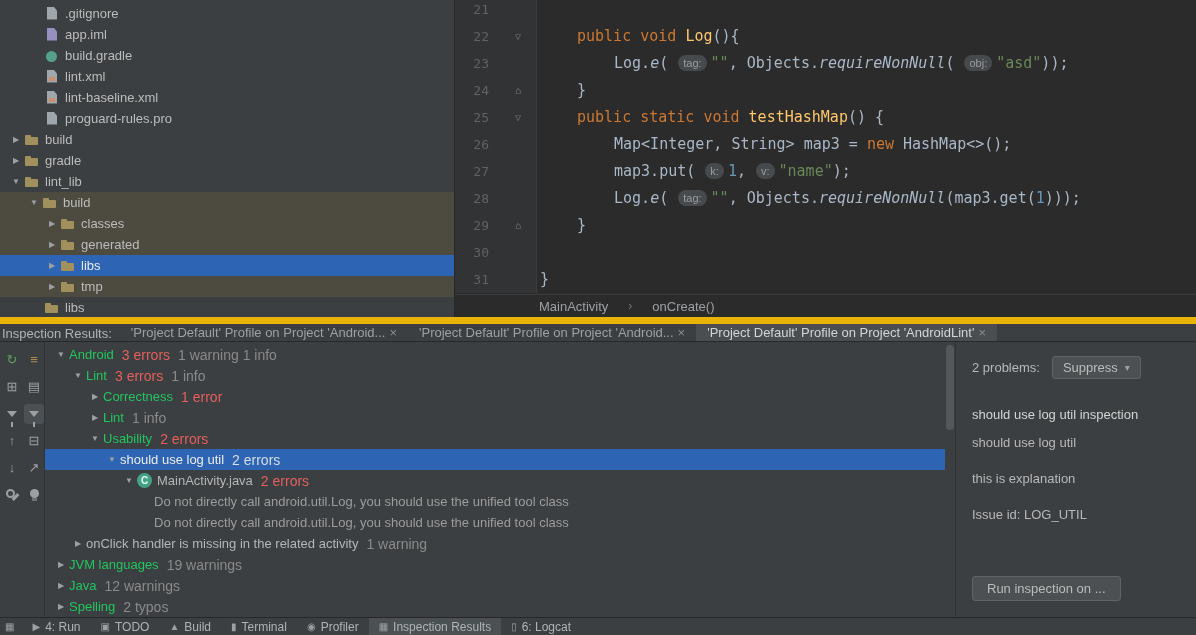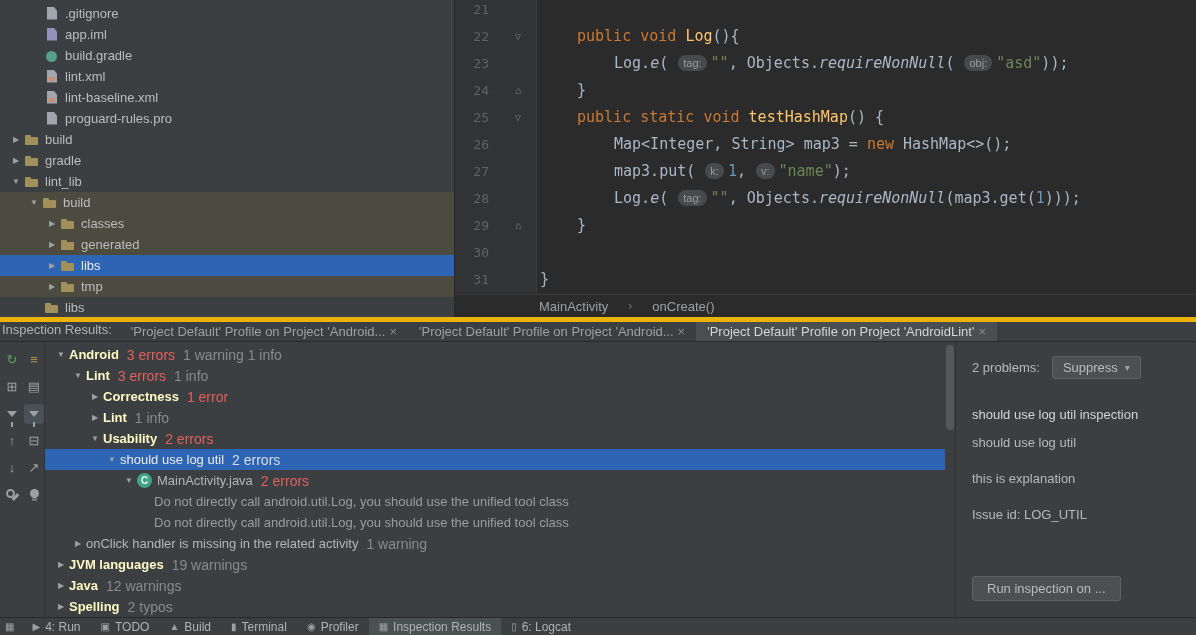--- a/index.html
+++ b/index.html
@@ -36,21 +36,21 @@
   .tk-decl{color:var(--method-decl,#ffc66b)}
   .tk-str{color:var(--string,#6a8759)}
   .tk-num{color:var(--number,#6897bb)}
   .tk-pl{color:#a9b7c6}
   .tk-it{color:#a9b7c6;font-style:italic}
   .tk-hint{display:inline-block;vertical-align:middle;line-height:14px;padding:1px 5px;border-radius:8px;background:#474a4d;color:#9a9da0;font-family:"Liberation Sans",sans-serif;font-size:11px;margin:0 4px 0 1px;position:relative;top:-1px}
   .breadcrumbs{height:23px;flex:none;display:flex;align-items:center;gap:20px;padding-left:84px;background:#2b2b2b;border-top:1px solid #3a3a3a;color:#9da0a3;font-size:13px}
   .bc-sep{color:#737678;font-size:12px}
 
   
-  .tabbar{height:25px;flex:none;display:flex;align-items:flex-start;background:#3c3f41;border-top:5px solid #eab308;border-bottom:1px solid #282828;padding-left:2px;white-space:nowrap;overflow:hidden}
+  .tabbar{height:25px;flex:none;display:flex;align-items:flex-end;background:#3c3f41;border-top:7px solid #eab308;border-bottom:1px solid #282828;padding-left:2px;white-space:nowrap;overflow:hidden}
   .panel-label{color:#b0b3b5;margin-right:8px;flex:none}
   .tabs{display:flex;height:100%}
   .tab{display:flex;align-items:center;gap:4px;padding:0 11px;height:100%;color:#9da0a3}
   .tab.sel{background:#4a4e51;color:#d3d5d7}
   .tab-close{color:#8a8d90;font-size:13px;line-height:1}
 
   
   .main{height:275px;flex:none;display:flex;background:#3c3f41;min-height:0}
   .tool-strip{width:45px;flex:none;border-right:1px solid #323232;padding:4px 0 0 1px;display:grid;grid-template-columns:22px 22px;grid-auto-rows:27px;justify-items:center;align-items:center;align-content:start}
   .ts-icon{width:20px;height:20px;display:flex;align-items:center;justify-content:center;color:#9da0a3;font-size:13px;border-radius:3px}
@@ -60,21 +60,21 @@
   .wrench{display:inline-block;width:12px;height:12px;position:relative}
   .wrench::before{content:'';position:absolute;left:0;top:0;width:5px;height:5px;border:2px solid #9da0a3;border-radius:50%}
   .wrench::after{content:'';position:absolute;right:1px;bottom:0;width:3px;height:8px;background:#9da0a3;transform:rotate(45deg)}
   .bulb{display:inline-block;width:9px;height:12px;position:relative}
   .bulb::before{content:'';position:absolute;left:0;top:0;width:9px;height:9px;border-radius:50%;background:#9da0a3}
   .bulb::after{content:'';position:absolute;left:2px;bottom:0;width:5px;height:3px;background:#707375}
 
   .insp-tree{flex:1;min-width:0;overflow:hidden;padding-top:2px}
   .it-row{height:21px;display:flex;align-items:center;white-space:nowrap;color:#b5b5b5}
   .it-row.sel{background:var(--selection,#2d65b4);color:#ebebeb}
-  .it-label.bold{font-weight:bold;color:#fef9c3}
+  .it-label.bold{font-weight:normal;color:#22c55e}
   .it-label.dim{color:#9c9c9c}
   .it-count{margin-left:8px;font-size:14px}
   .count-error{color:var(--error-count,#e3605d)}
   .count-muted{color:#8a8a8a}
   .count-sel{color:#d8dde2}
 
   .vscroll{width:10px;flex:none;position:relative}
   .vthumb{position:absolute;top:3px;left:1px;width:8px;height:85px;background:#55585a;border-radius:4px}
 
   .details{width:241px;flex:none;border-left:1px solid #323232;padding:14px 16px 10px 16px;display:flex;flex-direction:column;color:#b8b8b8}

